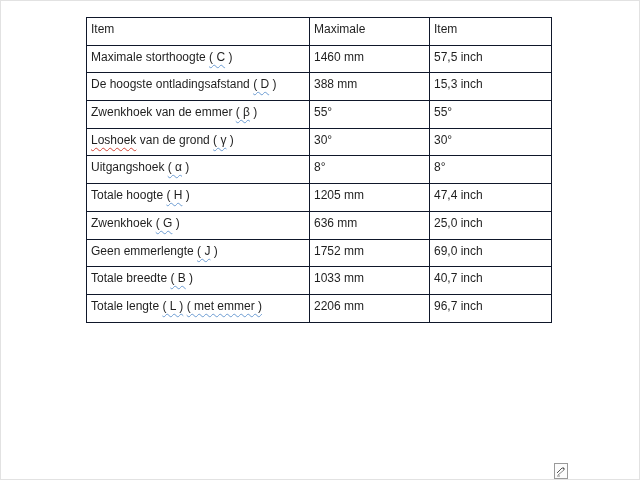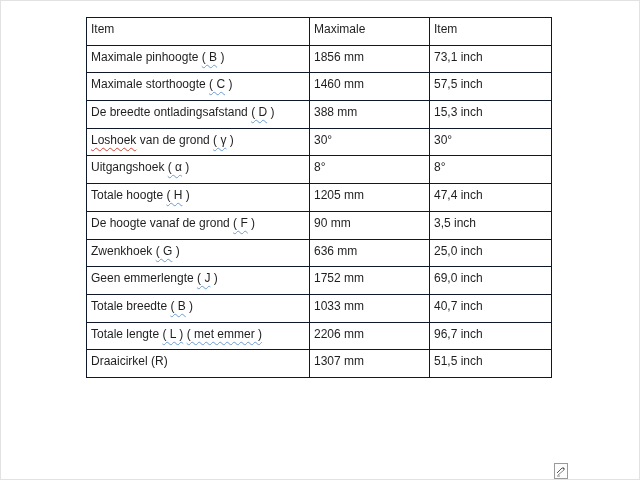--- a/index.html
+++ b/index.html
@@ -80,53 +80,48 @@
     </colgroup>
     <thead>
       <tr>
         <th>Item</th>
         <th>Maximale</th>
         <th class="duim-pad">Item</th>
       </tr>
     </thead>
     <tbody>
         <tr>
-          <td><span>Maximale pinhoogte </span><span class="wavy-blue">( B</span><span> )</span></td>
-          <td>1856 mm</td>
-          <td>73,1 inch</td>
-        </tr>
-        <tr>
           <td><span>Maximale storthoogte </span><span class="wavy-blue">( C</span><span> )</span></td>
           <td>1460 mm</td>
           <td>57,5 inch</td>
         </tr>
         <tr>
-          <td><span>De breedte ontladingsafstand </span><span class="wavy-blue">( D</span><span> )</span></td>
+          <td><span>De hoogste ontladingsafstand </span><span class="wavy-blue">( D</span><span> )</span></td>
           <td>388 mm</td>
           <td>15,3 inch</td>
+        </tr>
+        <tr>
+          <td><span>Zwenkhoek van de emmer </span><span class="wavy-blue">( β</span><span> )</span></td>
+          <td>55°</td>
+          <td>55°</td>
         </tr>
         <tr>
           <td><span class="wavy-red">Loshoek</span><span> van de grond </span><span class="wavy-blue">( γ</span><span> )</span></td>
           <td>30°</td>
           <td>30°</td>
         </tr>
         <tr>
           <td><span>Uitgangshoek </span><span class="wavy-blue">( α</span><span> )</span></td>
           <td>8°</td>
           <td>8°</td>
         </tr>
         <tr>
           <td><span>Totale hoogte </span><span class="wavy-blue">( H</span><span> )</span></td>
           <td>1205 mm</td>
           <td>47,4 inch</td>
-        </tr>
-        <tr>
-          <td><span>De hoogte vanaf de grond </span><span class="wavy-blue">( F</span><span> )</span></td>
-          <td>90 mm</td>
-          <td>3,5 inch</td>
         </tr>
         <tr>
           <td><span>Zwenkhoek </span><span class="wavy-blue">( G</span><span> )</span></td>
           <td>636 mm</td>
           <td>25,0 inch</td>
         </tr>
         <tr>
           <td><span>Geen emmerlengte </span><span class="wavy-blue">( J</span><span> )</span></td>
           <td>1752 mm</td>
           <td>69,0 inch</td>
@@ -134,25 +129,20 @@
         <tr>
           <td><span>Totale breedte </span><span class="wavy-blue">( B</span><span> )</span></td>
           <td>1033 mm</td>
           <td>40,7 inch</td>
         </tr>
         <tr>
           <td><span>Totale lengte </span><span class="wavy-blue">( L )</span><span> </span><span class="wavy-blue">( met emmer )</span></td>
           <td>2206 mm</td>
           <td>96,7 inch</td>
         </tr>
-        <tr>
-          <td><span>Draaicirkel (R)</span></td>
-          <td>1307 mm</td>
-          <td>51,5 inch</td>
-        </tr>
       </tbody>
   </table>
 
   <div class="resize-handle">
     <svg width="10" height="12" viewBox="0 0 10 12">
       <polygon points="7,2 9,4 8,5 6,3" fill="#555"></polygon>
       <line x1="1" y1="8" x2="6" y2="3" stroke="#555" stroke-width="1"></line>
       <line x1="2" y1="10" x2="8" y2="5" stroke="#8a8a8a" stroke-width="1"></line>
       <line x1="1" y1="11" x2="4" y2="11" stroke="#8a8a8a" stroke-width="1"></line>
     </svg>

